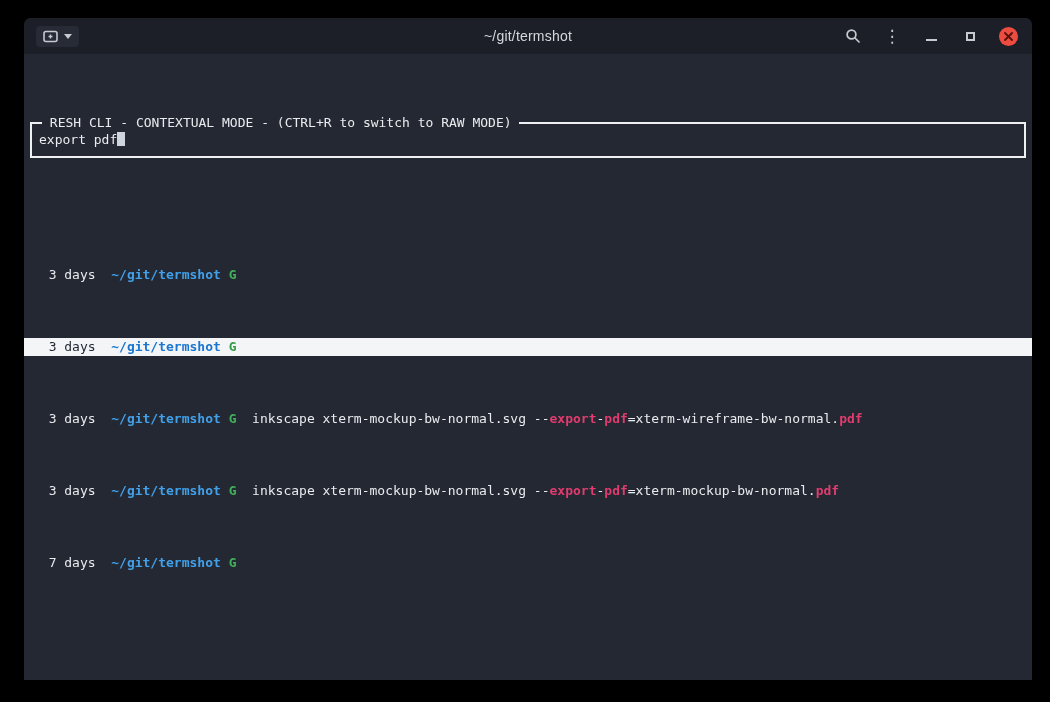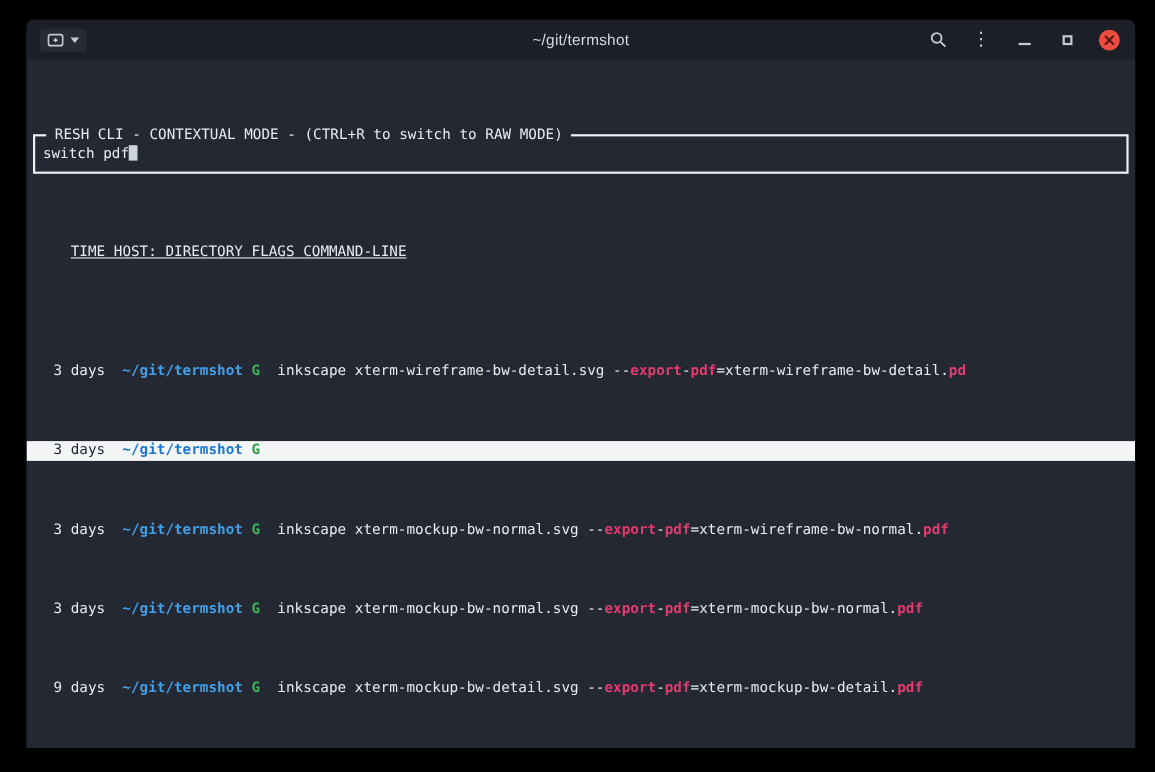--- a/index.html
+++ b/index.html
@@ -118,31 +118,29 @@
           <line x1="8" y1="1" x2="1" y2="8" stroke="#56120c" stroke-width="1.8" stroke-linecap="round"></line>
         </svg>
       </div>
     </div>
   </div>
 
   <div class="term">
 
     <div class="search-box">
       <span class="box-title"> RESH CLI - CONTEXTUAL MODE - (CTRL+R to switch to RAW MODE) </span>
-      <div class="query"><span>switch pdf</span><span class="cursor"></span></div>
+      <div class="query"><span>export pdf</span><span class="cursor"></span></div>
     </div>
 
-    <div class="thead">TIME HOST: DIRECTORY FLAGS COMMAND-LINE</div>
 
     <div class="rows">
   <div class="row">
     <span class="time">3 days</span>
     <span class="host"><span class="blue">~/git/termshot</span></span>
     <span class="flags">G</span>
-    <span class="cmd"><span>inkscape xterm-wireframe-bw-detail.svg --</span><span class="hl">export</span><span>-</span><span class="hl">pdf</span><span>=xterm-wireframe-bw-detail.</span><span class="hl">pd</span></span>
   </div>
 
   <div class="row selected">
     <span class="time">3 days</span>
     <span class="host"><span class="blue">~/git/termshot</span></span>
     <span class="flags">G</span>
   </div>
 
   <div class="row">
     <span class="time">3 days</span>
@@ -152,24 +150,23 @@
   </div>
 
   <div class="row">
     <span class="time">3 days</span>
     <span class="host"><span class="blue">~/git/termshot</span></span>
     <span class="flags">G</span>
     <span class="cmd"><span>inkscape xterm-mockup-bw-normal.svg --</span><span class="hl">export</span><span>-</span><span class="hl">pdf</span><span>=xterm-mockup-bw-normal.</span><span class="hl">pdf</span></span>
   </div>
 
   <div class="row">
-    <span class="time">9 days</span>
-    <span class="host"><span class="blue">~/git/termshot</span></span>
-    <span class="flags">G</span>
-    <span class="cmd"><span>inkscape xterm-mockup-bw-detail.svg --</span><span class="hl">export</span><span>-</span><span class="hl">pdf</span><span>=xterm-mockup-bw-detail.</span><span class="hl">pdf</span></span>
+    <span class="time">7 days</span>
+    <span class="host"><span class="blue">~/git/termshot</span></span>
+    <span class="flags">G</span>
   </div>
 
   
 
   
 
   
 
   
 

